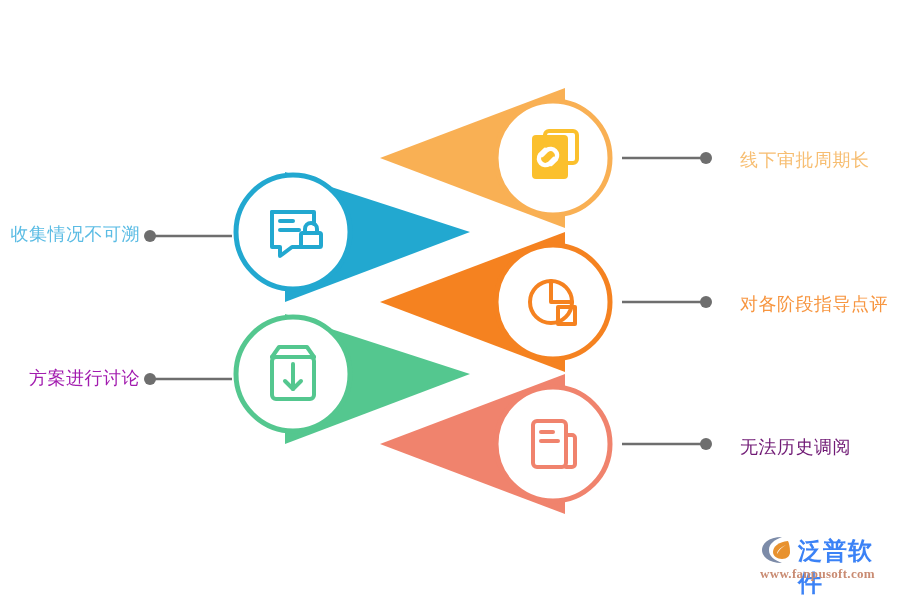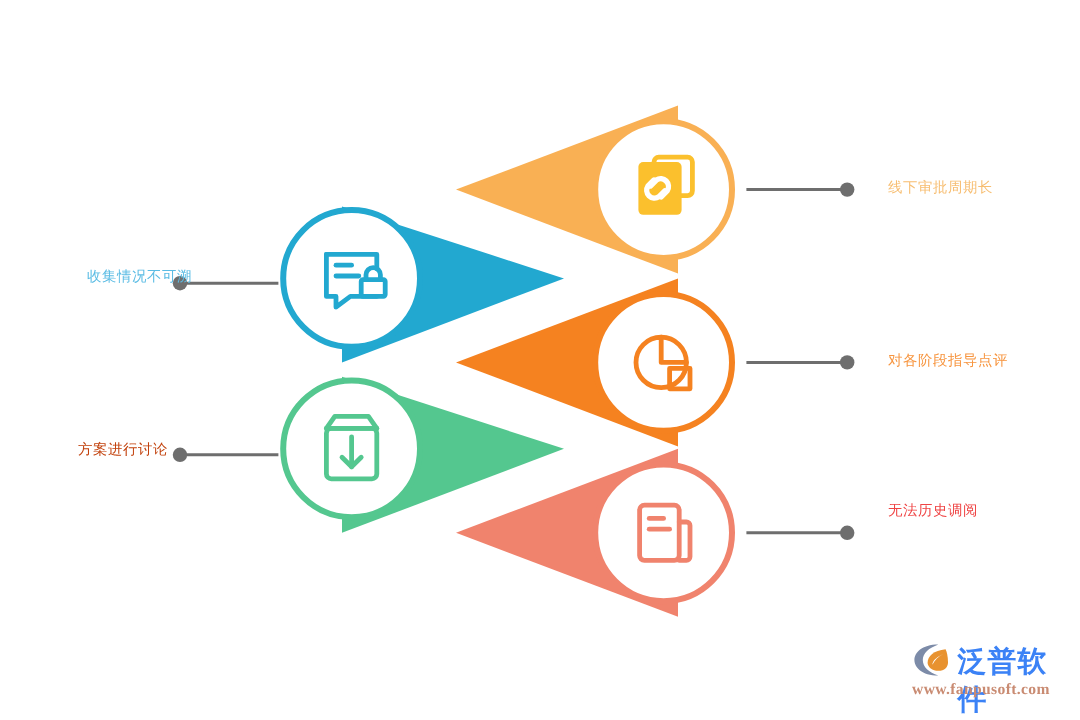--- a/index.html
+++ b/index.html
@@ -32,35 +32,35 @@
     letter-spacing: 1px;
   }
   .graphic {
     position: absolute;
     left: 0;
     top: 0;
   }
   .label {
     position: absolute;
     font-family: Liberation Sans, sans-serif;
-    font-size: 12px;
+    font-size: 18px;
     white-space: nowrap;
     letter-spacing: 0.5px;
   }
   .label-left {
     text-align: right;
   }
   .label-right {
     text-align: left;
   }
-  #label-collect  { left: 0px;   top: 222px; width: 140px; color: #5BBCE4; padding-left: 20px; }
-  #label-discuss  { left: 0px;   top: 366px; width: 140px; color: #c2410c; }
+  #label-collect  { left: 0px;   top: 222px; width: 140px; color: #5BBCE4; }
+  #label-discuss  { left: 0px;   top: 366px; width: 140px; color: #a21caf; }
   #label-approval { left: 740px; top: 148px; width: 160px; color: #F7BE72; }
   #label-guidance { left: 740px; top: 292px; width: 170px; color: #F7953F; }
-  #label-history  { left: 740px; top: 417px; width: 160px; color: #ef4444; }
+  #label-history  { left: 740px; top: 435px; width: 160px; color: #701a75; }
   #logo {
     position: absolute;
     left: 760px;
     top: 533px;
     width: 132px;
     height: 58px;
   }
   #logo-text {
     position: absolute;
     left: 38px;

